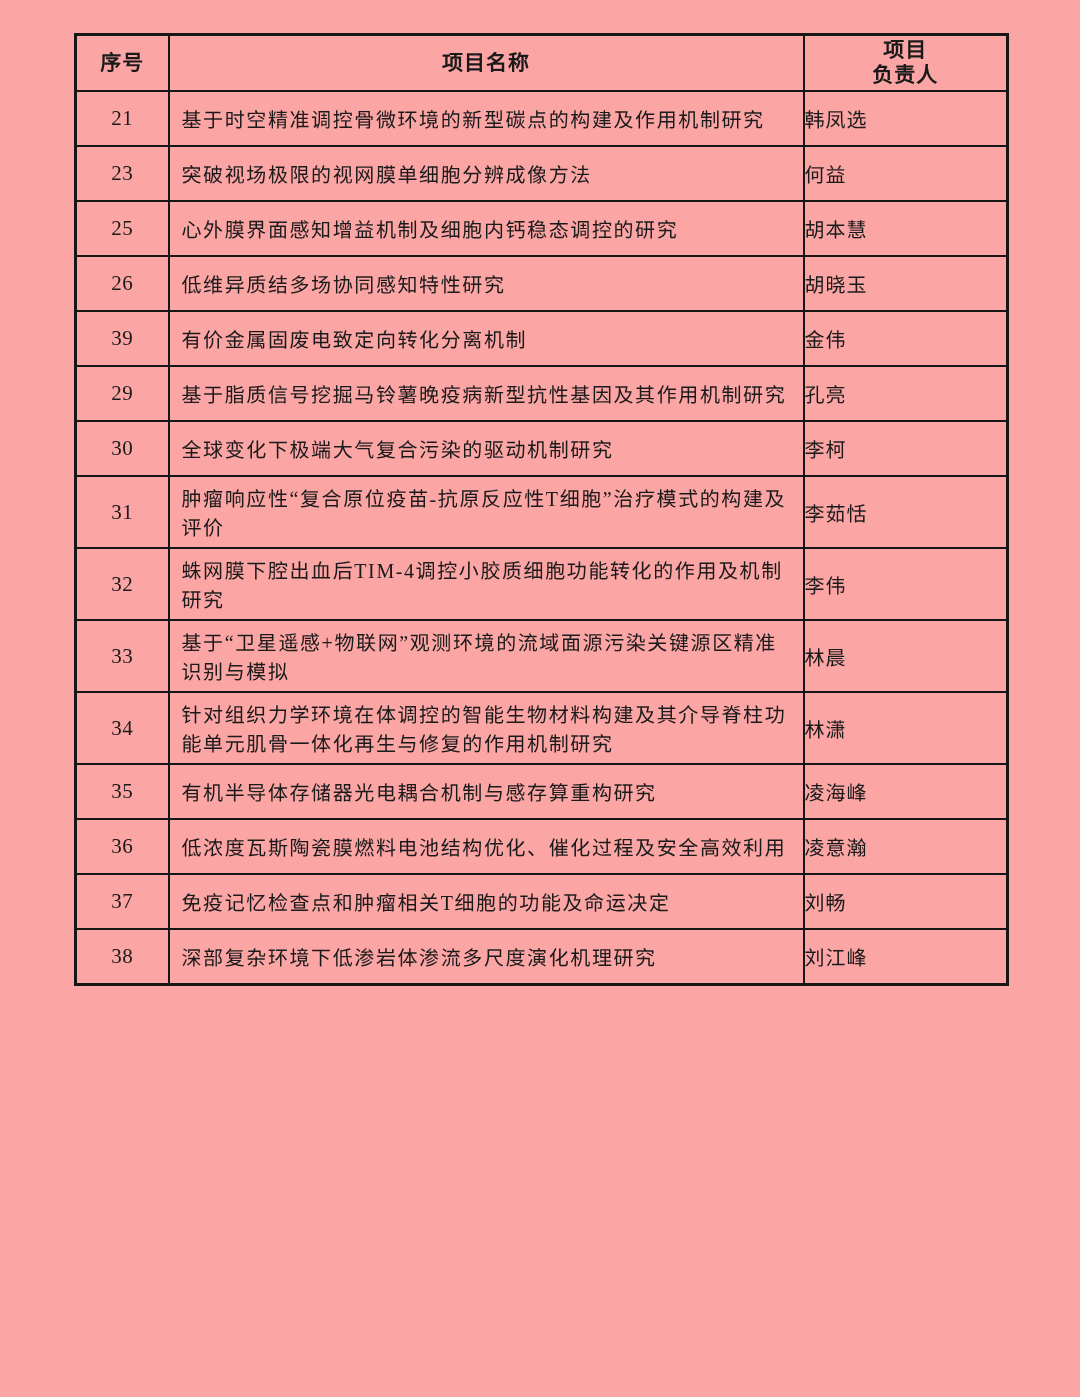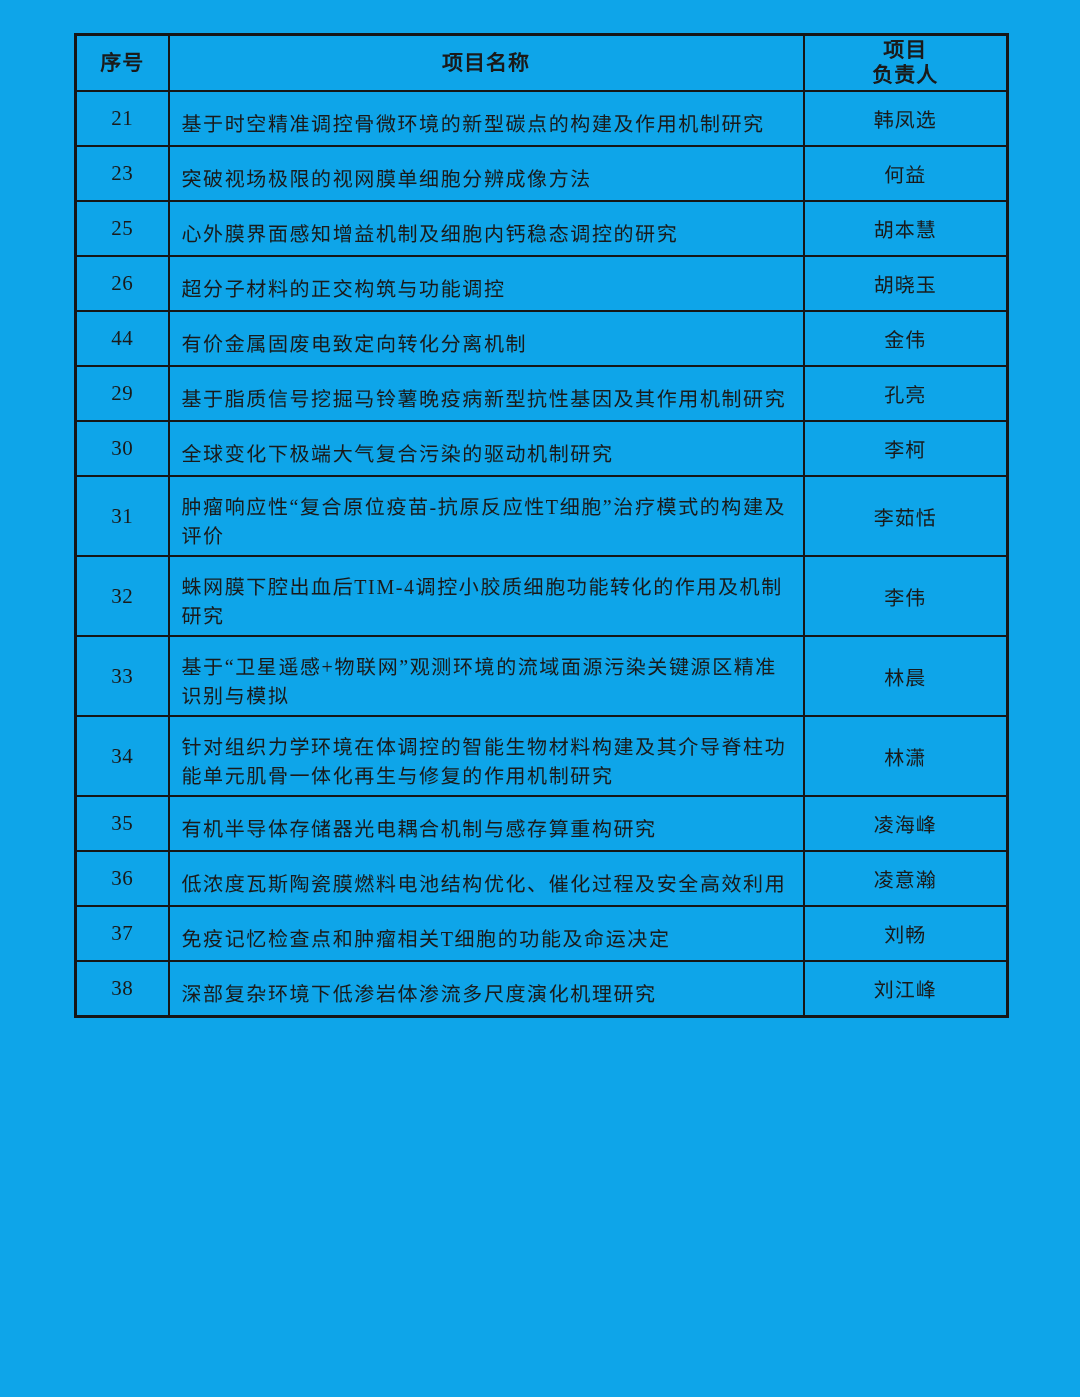--- a/index.html
+++ b/index.html
@@ -5,21 +5,21 @@
   * { box-sizing: border-box; margin: 0; padding: 0; }
   html, body { background: #ffffff; }
   body {
     font-family: "Liberation Serif", "DejaVu Serif", serif;
     color: #1a1a1a;
   }
   .page {
     position: relative;
     width: 1080px;
     height: 1397px;
-    background: #0ea5e9;
+    background: #fca5a5;
     overflow: hidden;
   }
   table.projects {
     position: absolute;
     left: 74px;
     top: 33px;
     width: 932px;
     border-collapse: collapse;
     table-layout: fixed;
     border: 3px solid #161616;
@@ -42,25 +42,24 @@
   td.col-no {
     text-align: center;
     font-size: 21px;
     letter-spacing: 0.5px;
   }
   td.col-name {
     text-align: left;
     font-size: 20px;
     letter-spacing: 1.6px;
     line-height: 29px;
-    padding: 16px 8px 4px 12px;
+    padding: 8px 8px 4px 12px;
     word-break: break-all;
   }
   td.col-leader {
-    text-align: center;
     font-size: 20px;
     letter-spacing: 1px;
   }
 </style>
 </head>
 <body>
 
 <div class="page">
   <table class="projects">
     <colgroup>
@@ -94,27 +93,27 @@
 
 
   <tr class="data-row">
     <td class="col-no">25</td>
     <td class="col-name">心外膜界面感知增益机制及细胞内钙稳态调控的研究</td>
     <td class="col-leader">胡本慧</td>
   </tr>
 
   <tr class="data-row">
     <td class="col-no">26</td>
-    <td class="col-name">超分子材料的正交构筑与功能调控</td>
+    <td class="col-name">低维异质结多场协同感知特性研究</td>
     <td class="col-leader">胡晓玉</td>
   </tr>
 
 
   <tr class="data-row">
-    <td class="col-no">44</td>
+    <td class="col-no">39</td>
     <td class="col-name">有价金属固废电致定向转化分离机制</td>
     <td class="col-leader">金伟</td>
   </tr>
 
   <tr class="data-row">
     <td class="col-no">29</td>
     <td class="col-name">基于脂质信号挖掘马铃薯晚疫病新型抗性基因及其作用机制研究</td>
     <td class="col-leader">孔亮</td>
   </tr>
 

